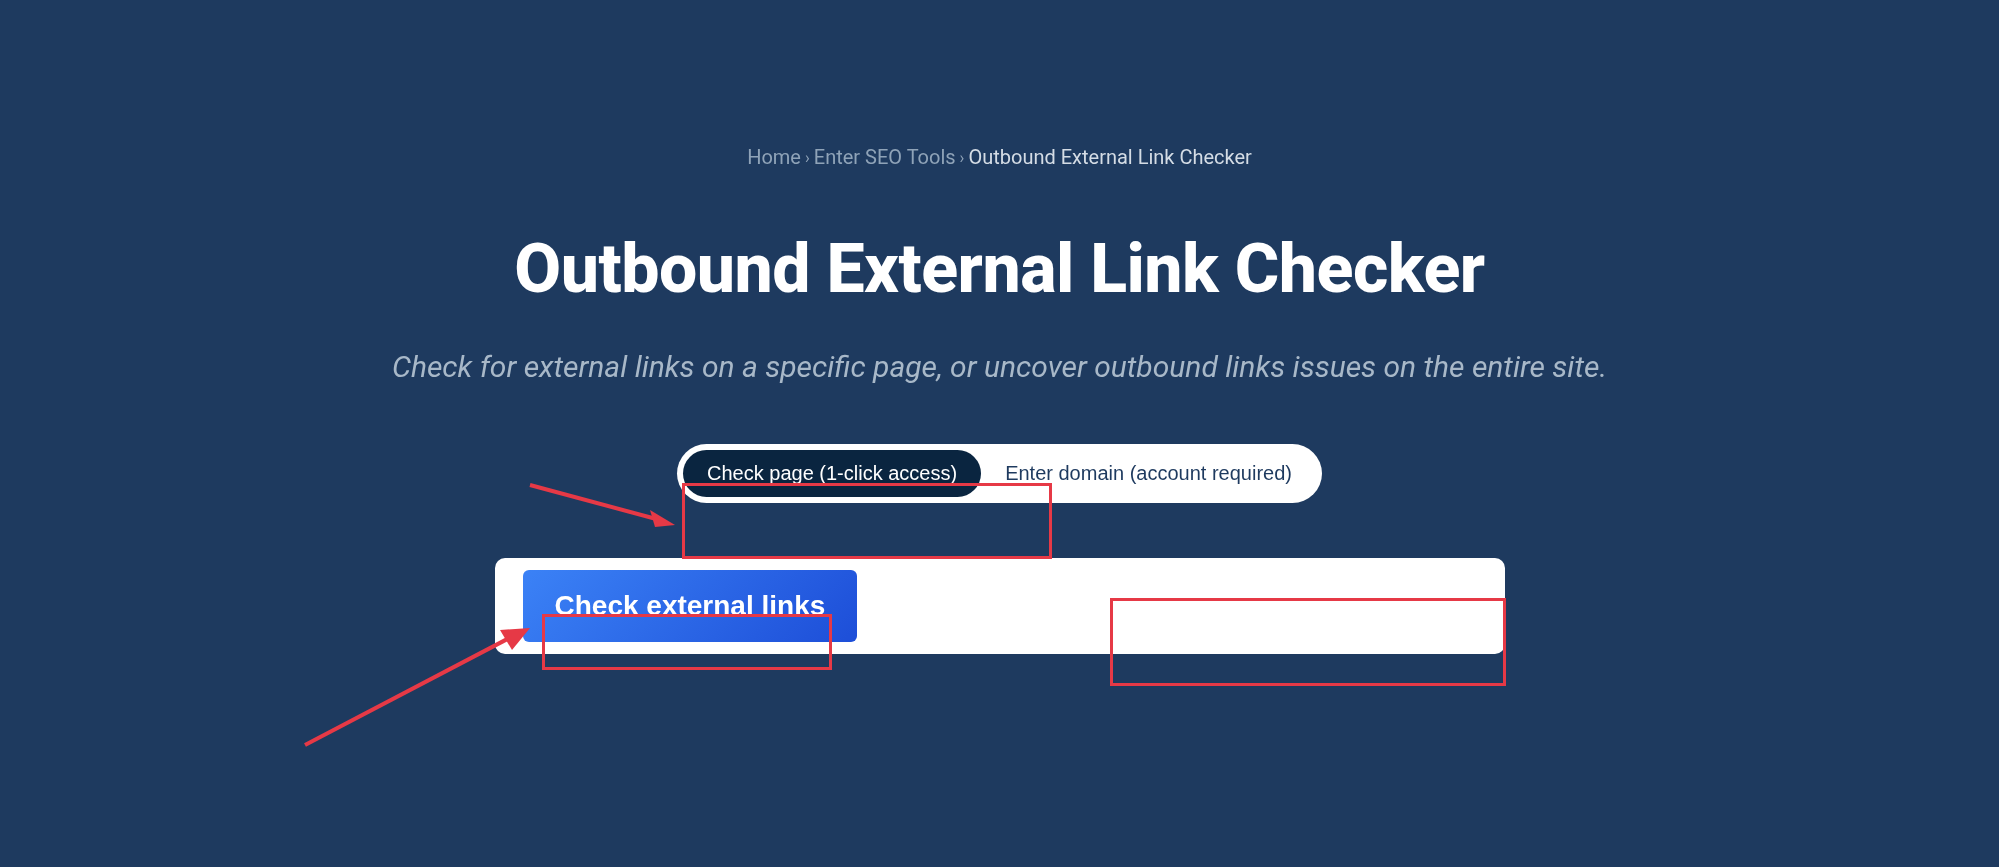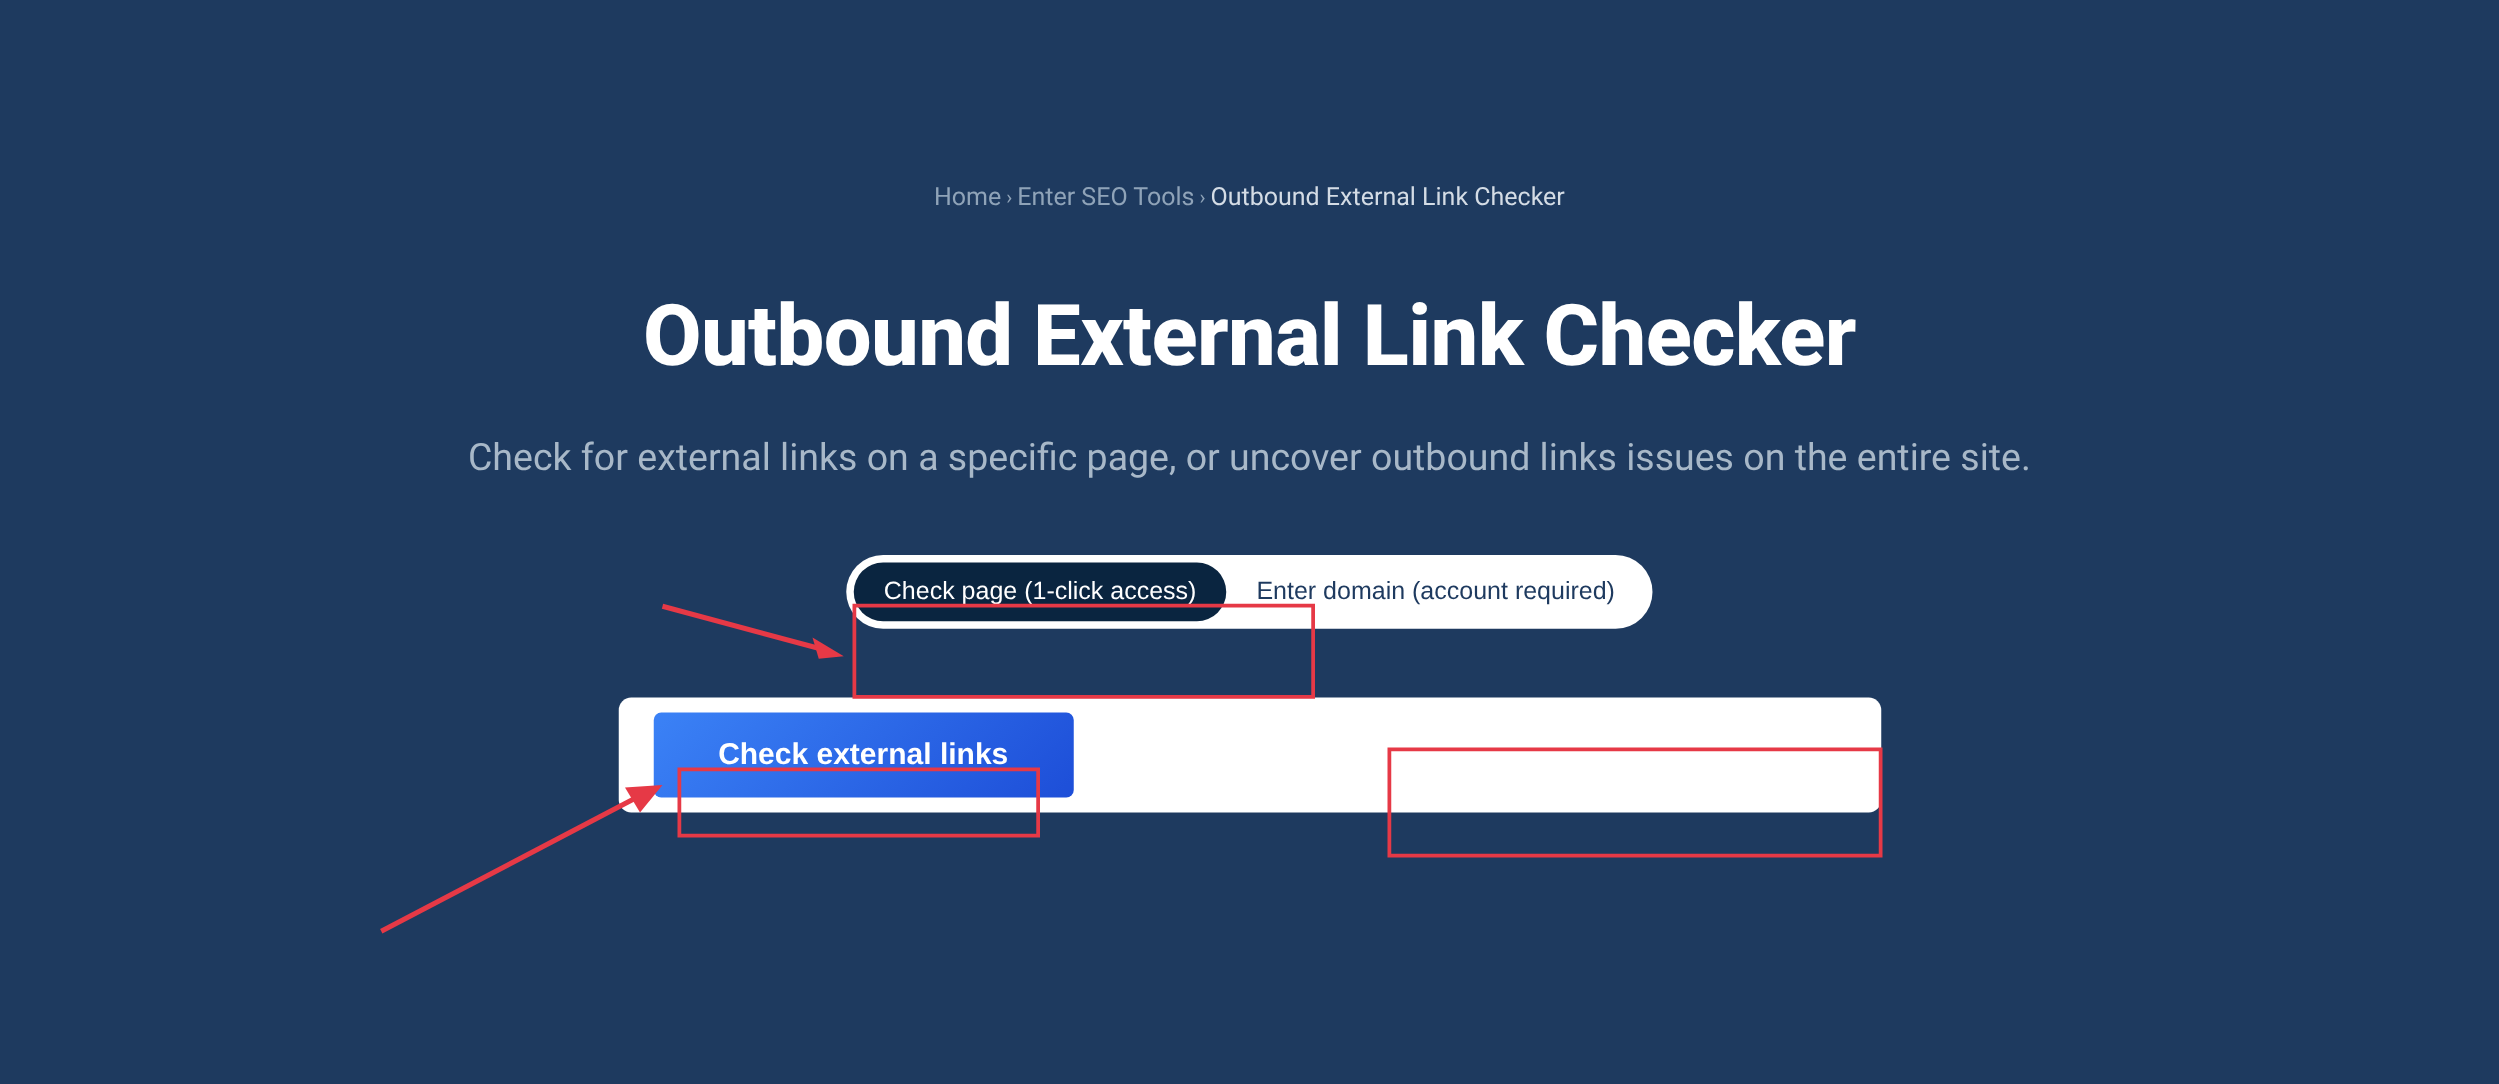--- a/index.html
+++ b/index.html
@@ -47,20 +47,21 @@
       text-align: center;
       margin-bottom: 40px;
       letter-spacing: -0.5px;
     }
     .subtitle {
       color: #a8b8c8;
       font-size: 30px;
       text-align: center;
       margin-bottom: 60px;
       font-weight: 400;
+      font-style: italic;
     }
     .tabs-wrapper {
       display: flex;
       justify-content: center;
       margin-bottom: 55px;
     }
     .tabs {
       background: #ffffff;
       border-radius: 40px;
       padding: 6px;
@@ -107,22 +108,22 @@
       padding: 10px 0;
     }
     .url-input::placeholder {
       color: #b8c4d0;
     }
     .check-button {
       background: linear-gradient(135deg, #3b82f6, #1d4ed8);
       color: #ffffff;
       border: none;
       border-radius: 6px;
-      padding: 20px 52px;
-      font-size: 24px;
+      padding: 20px 32px;
+      font-size: 28px;
       font-weight: 600;
       cursor: pointer;
     }
     .annotation-box {
       position: absolute;
       border: 3px solid #e63946;
       pointer-events: none;
     }
     .box-tabs {
       top: 483px;

